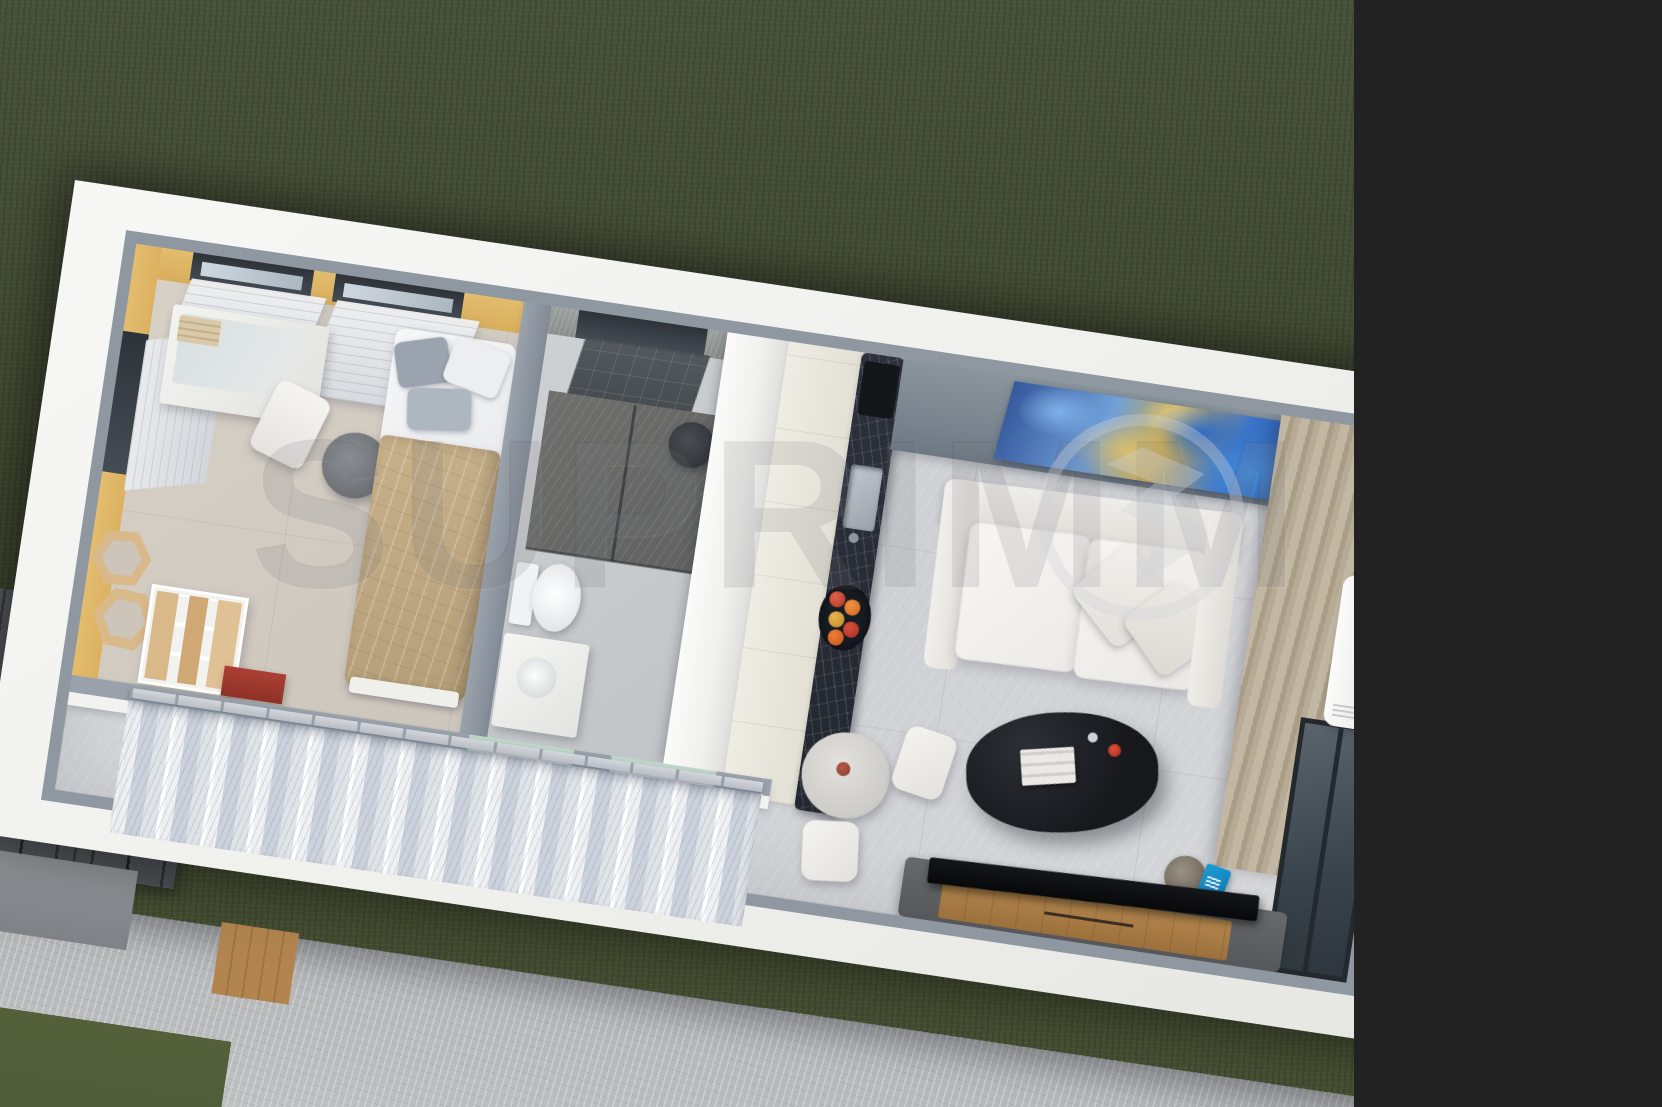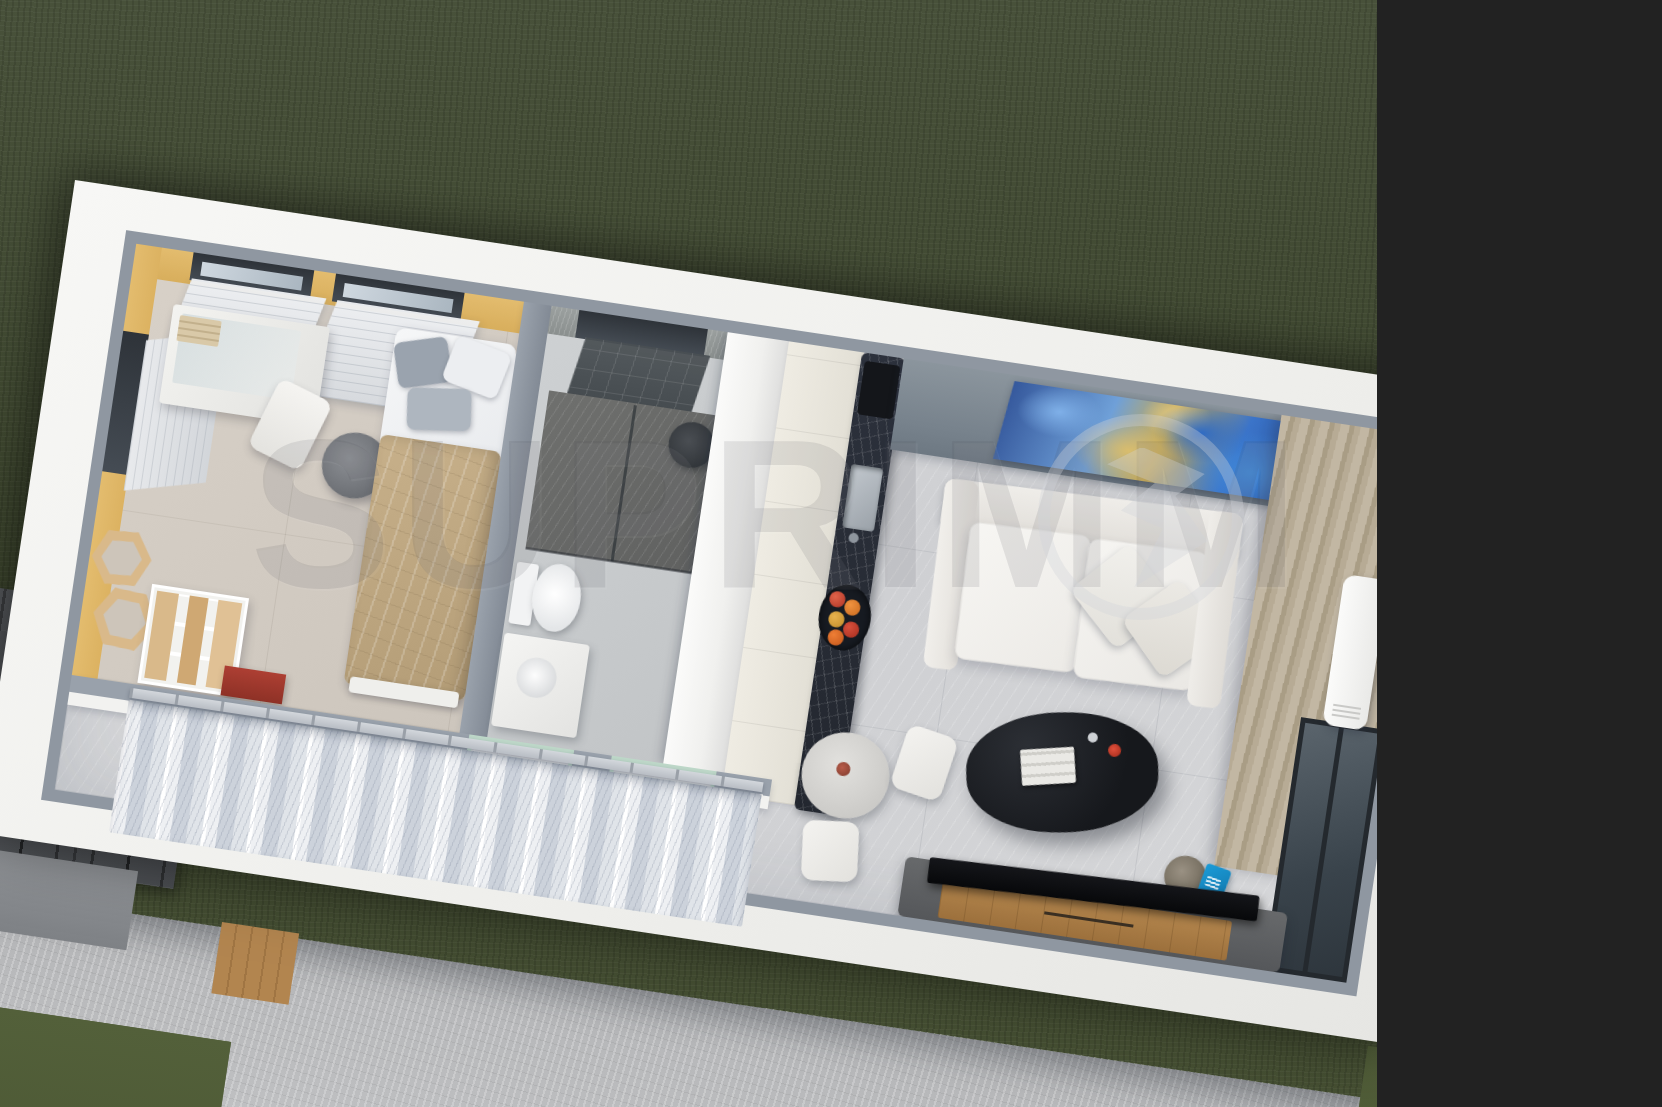--- a/index.html
+++ b/index.html
@@ -1,16 +1,16 @@
 <!DOCTYPE html>
 <html style="--grass: #434c31; --pavement: #b7b8ba; --wallFace: #f4f4f2; --wallTop: #8f97a1; --tileFloor: #d7d8da; --bedroomWall: #e3bc6e; --bedroomFloor: #d5cfc6; --bathWall: #9ba09f; --showerFloor: #6f706e; --marbleCounter: #2c313c; --cabinetCream: #efece3; --sofaWhite: #f3f2ef; --curtain: #c2b7a3; --paintingBlue: #3069c8; --paintingGold: #cfa952; --blanketTan: #c7b08a; --woodHex: #d9b98a; --accentRed: #ad3f33; --tvBlack: #0f1013; --drawerWood: #b5874e; --lampBlue: #1c9cd8; --doorMint: #bdd7c8; --deckSlate: #55585c; --stairMarble: #eef0f3; --glassDark: #4b555d;"><head>
 <meta charset="utf-8">
 <style>
   html,body{margin:0;padding:0;background:#222;font-family:"Liberation Sans",sans-serif;}
-  .stage{position:relative;width:1354px;height:1107px;overflow:hidden;background:var(--grass,#434c31);padding-left:23px;}
+  .stage{position:relative;width:1354px;height:1107px;overflow:hidden;background:var(--grass,#434c31);}
   .abs{position:absolute;}
 
   
   .lawn{inset:0;
     background:
       radial-gradient(1.5px 1.5px at 11px 7px, rgba(198,208,158,.28) 40%, transparent 42%),
       radial-gradient(1.5px 1.5px at 4px 15px, rgba(15,20,8,.55) 40%, transparent 42%),
       radial-gradient(1px 1px at 17px 3px, rgba(120,132,82,.5) 40%, transparent 42%),
       repeating-linear-gradient(94deg, rgba(0,0,0,.10) 0 2px, transparent 2px 6px),
       repeating-linear-gradient(2deg, rgba(255,255,255,.035) 0 1px, transparent 1px 5px),

